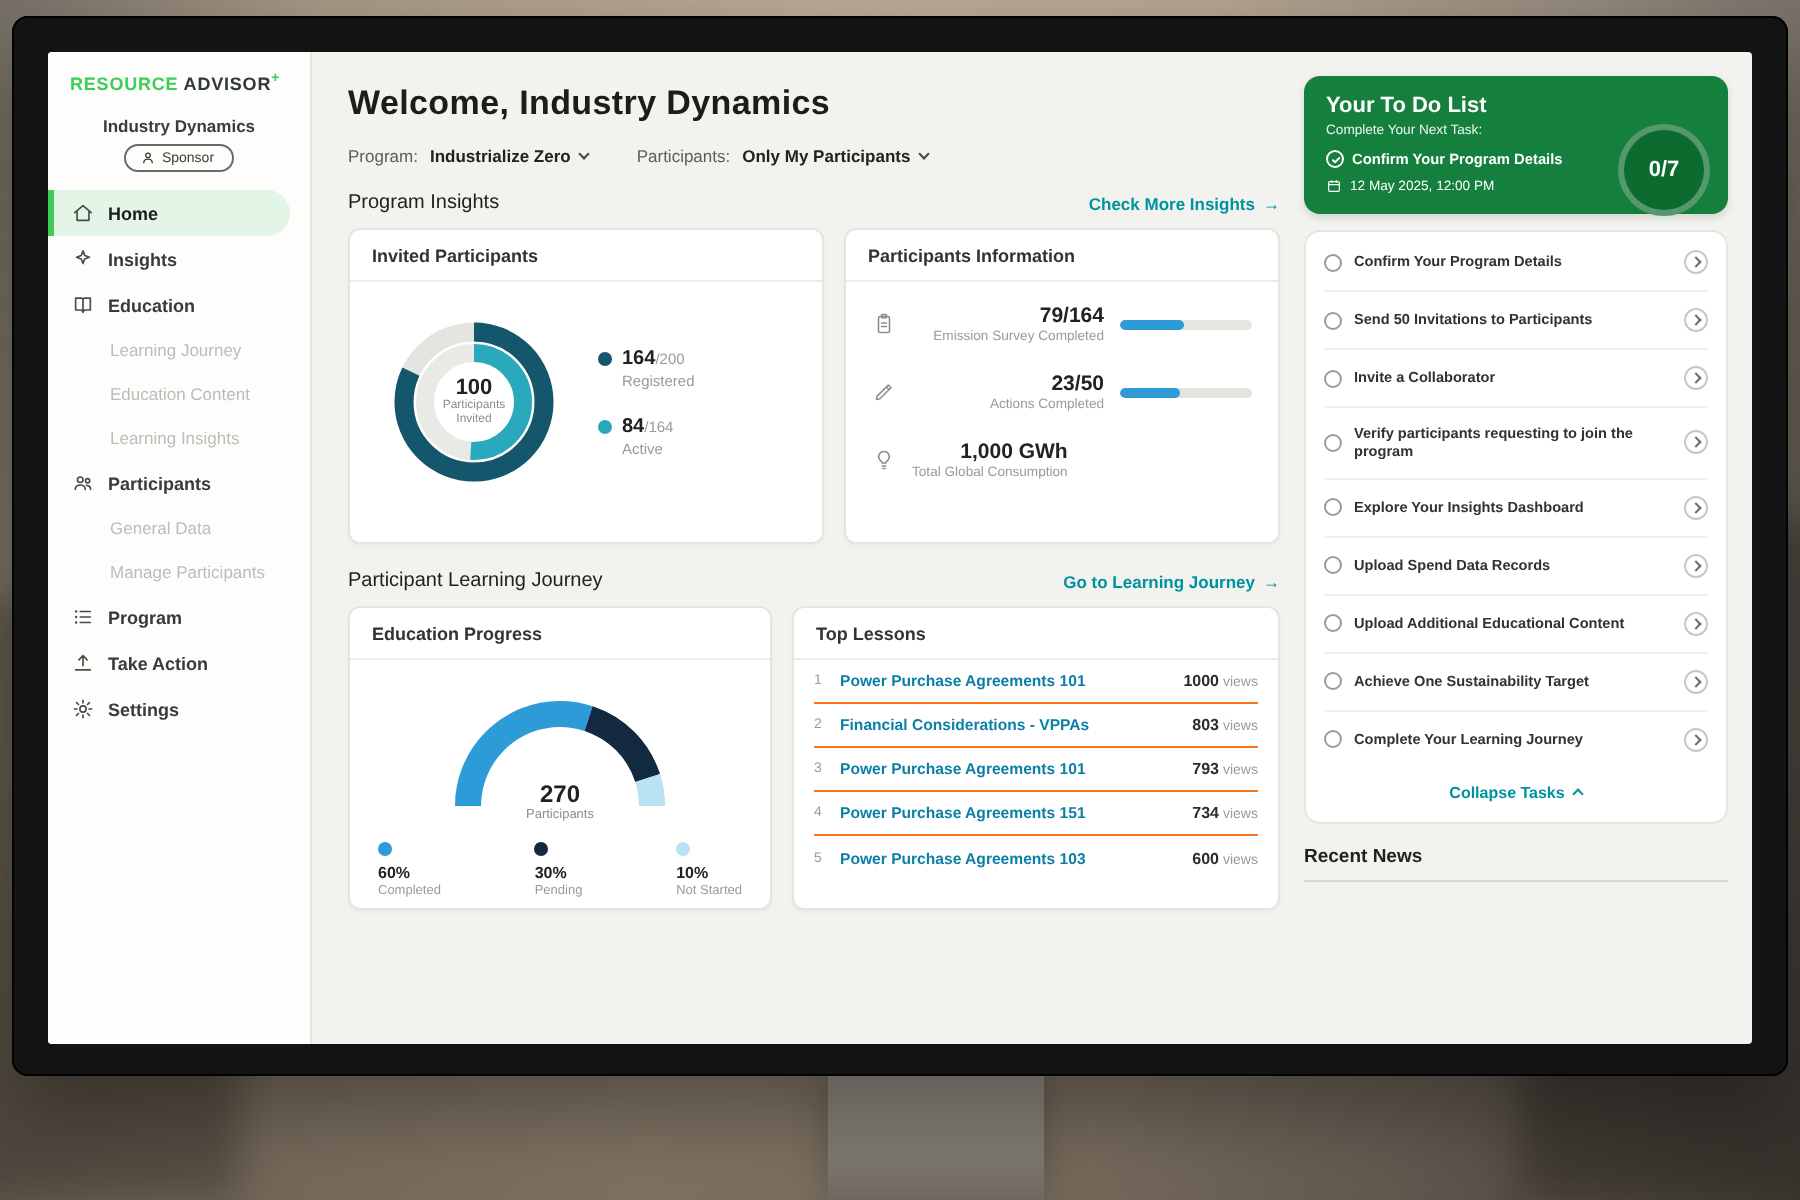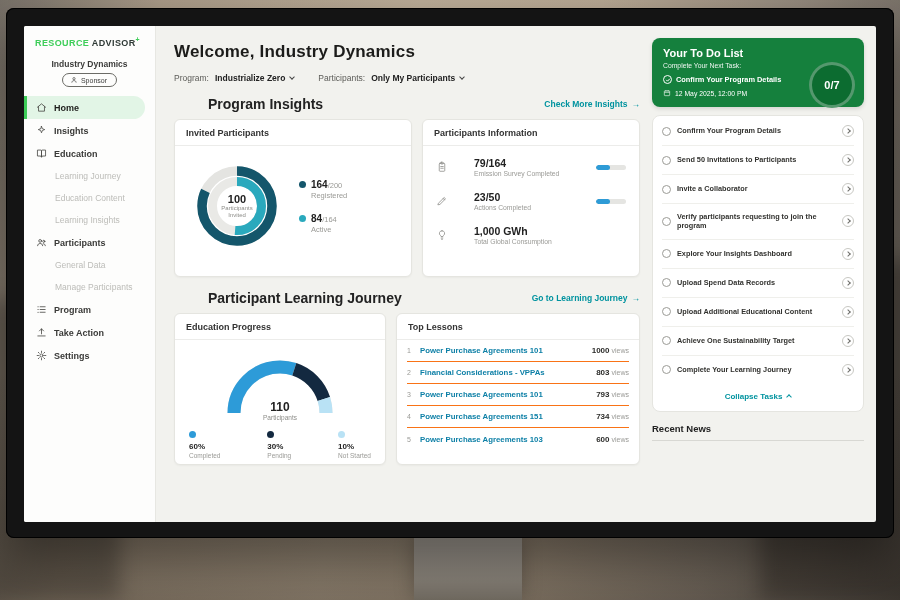--- a/index.html
+++ b/index.html
@@ -41,21 +41,21 @@
   
   .main { flex:1; min-width:0; padding:8px 12px 0 18px; }
   h1 { font-size:17px; font-weight:bold; color:#1c1c1a; margin:8px 0 11px; letter-spacing:.2px; }
   .filters { display:flex; align-items:center; gap:24px; margin-bottom:13px; }
   .filter { display:flex; align-items:center; gap:6px; font-size:8.5px; color:#5c5c58; }
   .fvalue { display:flex; align-items:center; gap:5px; font-weight:bold; color:#222; cursor:pointer; }
   .chev { width:4px; height:4px; border-right:1.4px solid #444; border-bottom:1.4px solid #444; transform:rotate(45deg); display:inline-block; margin-top:-2px; }
   .chev.up { transform:rotate(-135deg); margin-top:3px; border-color:#00939f; }
   .chev.r { transform:rotate(-45deg); border-color:#6d6d69; margin:0 1px 0 0; }
   .sec-head { display:flex; justify-content:space-between; align-items:center; margin-bottom:7px; }
-  .sec-title { font-size:14px; font-weight:bold; color:#222;margin-left:34px; }
+  .sec-title { font-size:10px; font-weight:normal; color:#222; }
   .tlink { font-size:8.5px; font-weight:bold; color:#00939f; cursor:pointer; text-decoration:none; }
   .tlink:after { content:"\2192"; margin-left:4px; }
   .row { display:flex; gap:10px; margin-bottom:13px; }
   .card { background:#fff; border:1px solid #e5e5e0; border-radius:6px; box-shadow:0 1px 2px rgba(0,0,0,.04); }
   .card-h { font-size:9px; font-weight:bold; color:#333; padding:8px 11px 7px; border-bottom:1px solid #ececе8; border-bottom:1px solid #ececea; }
 
   
   .card-invited { width:238px; height:158px; }
   .inv-body { display:flex; align-items:center; gap:12px; padding:10px 8px 8px 12px; }
   .donut-wrap { position:relative; width:100px; height:100px; flex-shrink:0; }
@@ -65,21 +65,21 @@
   .inv-legend { display:flex; flex-direction:column; gap:13px; }
   .leg-item { display:flex; gap:5px; }
   .dot { width:7px; height:7px; border-radius:50%; flex-shrink:0; margin-top:2px; }
   .leg-val { font-size:10px; font-weight:bold; color:#222; }
   .leg-total { font-size:7.5px; color:#9a9a96; font-weight:normal; }
   .leg-lab { font-size:7.5px; color:#9a9a96; margin-top:1px; }
 
   
   .card-info { flex:1; height:158px; }
   .info-body { padding:11px 13px 0; }
-  .info-row { display:flex; align-items:center; gap:26px; margin-bottom:14px; }
+  .info-row { display:flex; align-items:center; gap:8px; margin-bottom:14px;text-align:right; }
   .sicon { width:12px; height:12px; fill:none; stroke:#8d8d89; stroke-width:1.6; stroke-linecap:round; stroke-linejoin:round; flex-shrink:0; }
   .info-text { width:96px; flex-shrink:0; }
   .ival { font-size:10.5px; font-weight:bold; color:#222; }
   .ilab { font-size:6.8px; color:#9a9a96; margin-top:1px; }
   .pbar { flex:1; height:5px; background:#e5e5e2; border-radius:3px; overflow:hidden; }
   .pfill { height:100%; background:#2e9bd6; border-radius:3px; }
 
   
   .card-edu { width:212px; height:152px; }
   .gauge-wrap { position:relative; width:124px; height:72px; margin:9px auto 0; }
@@ -328,21 +328,21 @@
           <div class="card card-edu">
             <div class="card-h">Education Progress</div>
             <div class="gauge-wrap">
               <svg width="124" height="72" viewBox="0 0 124 72">
                 <path d="M16 64 A46 46 0 0 1 108 64" fill="none" stroke="#e8e8e5" stroke-width="13"></path>
                 <path id="gauge-seg-0" d="M16 64 A46 46 0 0 1 108 64" fill="none" stroke-width="13" stroke-dasharray="86.70795723907828 289.02652413026095" stroke-dashoffset="0" style="stroke: rgb(45, 155, 216);"></path>
                 <path id="gauge-seg-1" d="M16 64 A46 46 0 0 1 108 64" fill="none" stroke-width="13" stroke-dasharray="43.35397861953914 289.02652413026095" stroke-dashoffset="-86.70795723907828" style="stroke: rgb(19, 41, 64);"></path>
                 <path id="gauge-seg-2" d="M16 64 A46 46 0 0 1 108 64" fill="none" stroke-width="13" stroke-dasharray="14.451326206513048 289.02652413026095" stroke-dashoffset="-130.06193585861743" style="stroke: rgb(185, 226, 245);"></path>
               </svg>
               <div class="gauge-center">
-                <div class="gc-val">110</div>
+                <div class="gc-val">270</div>
                 <div class="gc-lab">Participants</div>
               </div>
             </div>
             <div class="edu-legend">
               <div class="eleg">
                 <span class="dot" style="background: rgb(45, 155, 216);"></span>
                 <div>
                     <div class="epct">60%</div>
                 <div class="elab">Completed</div>
                   </div>

